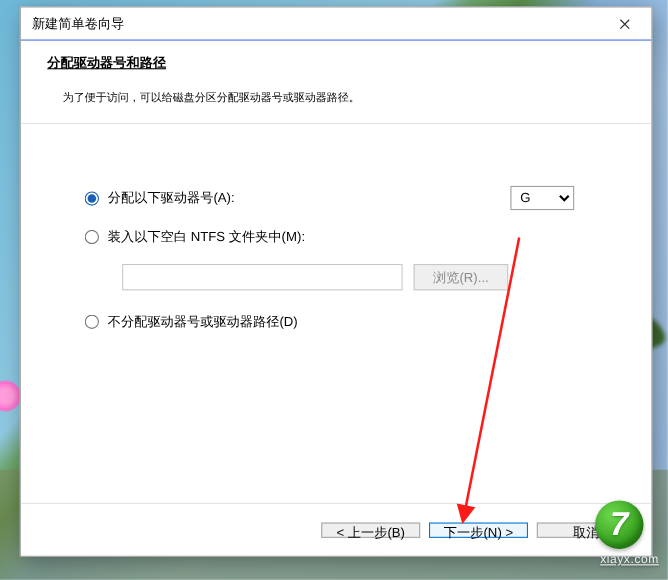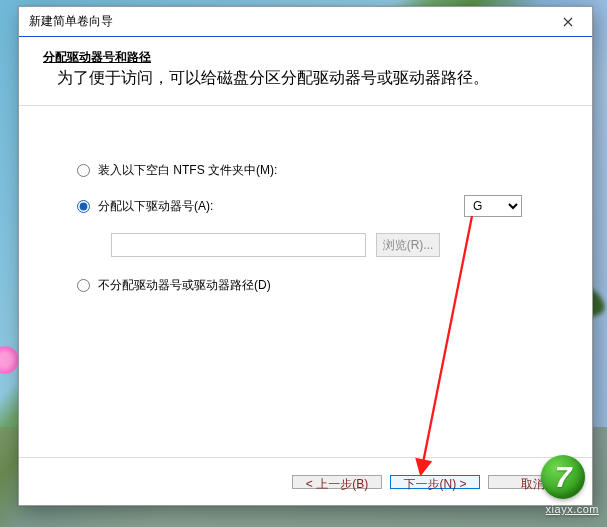--- a/index.html
+++ b/index.html
@@ -48,21 +48,21 @@
     .titlebar .title { flex: 1; font-size: 12px; color: #000; }
     .titlebar .close {
       width: 44px; height: 28px; display:flex; align-items:center; justify-content:center;
       font-size: 14px; color:#333; cursor:pointer;
     }
     
     .header {
       padding: 12px 24px 16px 24px; border-bottom: 1px solid #dcdcdc; background:#fff;
     }
     .header .h-title { font-size: 12px; font-weight: 700; color:#000;text-decoration:underline; }
-    .header .h-sub   { font-size: 16px; color:#000; margin: 2px 0 0 14px; }
+    .header .h-sub   { font-size: 10px; color:#000; margin: 16px 0 0 14px; }
     
     .content {
       flex: 1; padding: 56px 40px 10px 58px; position: relative; background:#fff;
     }
     
     .opt-row { display:flex; align-items:center; margin-bottom: 16px; }
     .opt-radio { width:13px; height:13px; margin-right:8px; accent-color:#1a5fb4; cursor:pointer; }
     .opt-label { font-size: 12px; color:#000; cursor:pointer; }
     
     .drive-select {
@@ -71,31 +71,31 @@
       padding: 1px 4px; background:#fff; cursor:pointer;
     }
     
     .path-row { display:flex; align-items:center; gap:10px; margin: 4px 0 20px 34px; }
     .path-input {
       width: 255px; height: 24px; border:1px solid #c8c8c8; background:#fff;
       padding: 2px 6px; font-size:12px;
     }
     .path-input:disabled { background:#fff; color:#777; }
     .browse-btn {
-      width: 64px; height: 24px; border:1px solid #c8c8c8; background:#efefef;
+      width: 86px; height: 24px; border:1px solid #c8c8c8; background:#efefef;
       font-size:12px; color:#8a8a8a; cursor:not-allowed;
     }
     
     .footer {
       height: 48px; border-top:1px solid #dcdcdc; display:flex; align-items:center;
       justify-content:flex-end; gap:8px; padding: 0 14px; background:#fff;
     }
     .footer button {
       min-width: 90px; height: 14px; border:1px solid #a6a6a6; background:#efefef;
-      font-size:12px; color:#7f1d1d; cursor:pointer; padding:0 10px;
+      font-size:12px; color:#000000; cursor:pointer; padding:0 10px;
     }
     .footer button.primary { border:1.5px solid #0078d7; background:#eef6fd; }
     
     .arrow-svg { position:absolute; left:0; top:0; width:100%; height:100%; pointer-events:none; z-index:40; }
   </style>
 </head>
 <body>
 
 <div class="desktop-bg">
   <div class="bg-ground"></div>
@@ -117,30 +117,30 @@
   </div>
 
   <div class="header">
     <div class="h-title">分配驱动器号和路径</div>
     <div class="h-sub">为了便于访问，可以给磁盘分区分配驱动器号或驱动器路径。</div>
   </div>
 
   <div class="content">
 
     <div class="opt-row">
-      <input type="radio" name="drv" class="opt-radio" style="">
-      <label class="opt-label">装入以下空白 NTFS 文件夹中(M):</label>
-    </div>
-
-    <div class="opt-row">
       <input type="radio" name="drv" class="opt-radio" checked="" style="">
       <label class="opt-label">分配以下驱动器号(A):</label>
       <select class="drive-select">
         <option>G</option>
       </select>
+    </div>
+
+    <div class="opt-row">
+      <input type="radio" name="drv" class="opt-radio" style="">
+      <label class="opt-label">装入以下空白 NTFS 文件夹中(M):</label>
     </div>
     <div class="path-row">
       <input type="text" class="path-input" disabled="" value="" style="">
       <button class="browse-btn" disabled="">浏览(R)...</button>
     </div>
 
     <div class="opt-row" style="margin-top:20px;">
       <input type="radio" name="drv" class="opt-radio" style="">
       <label class="opt-label">不分配驱动器号或驱动器路径(D)</label>
     </div>

